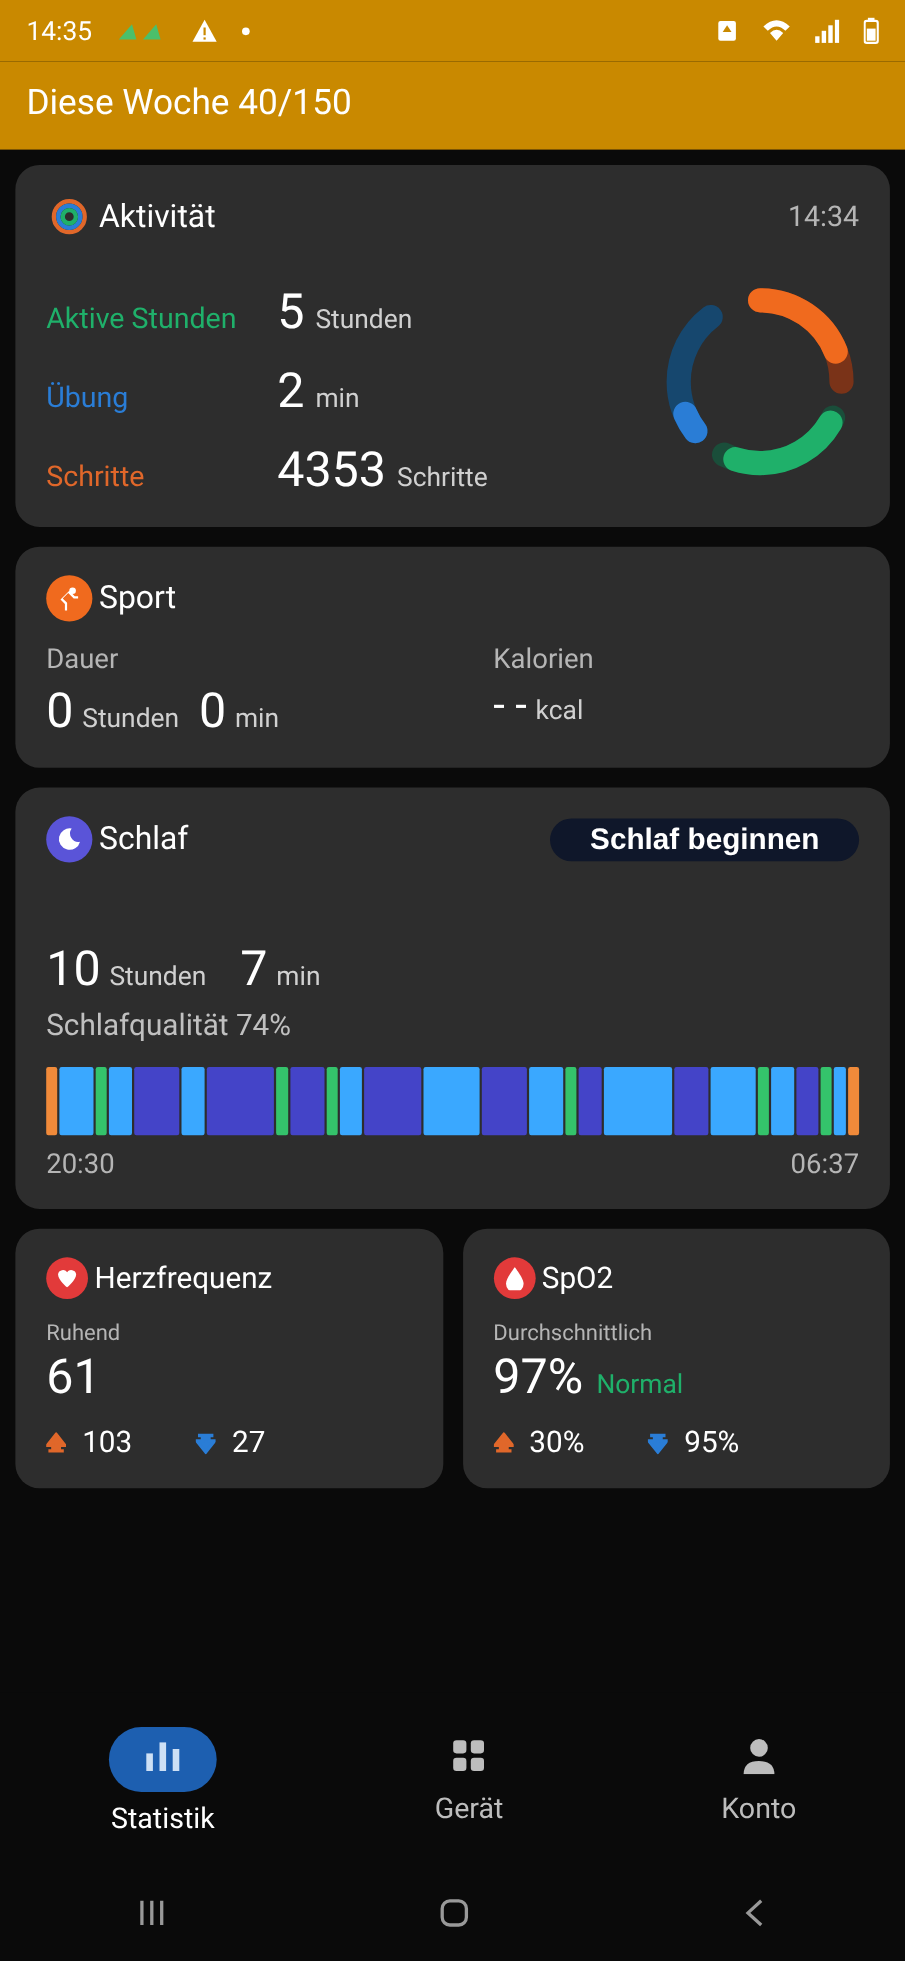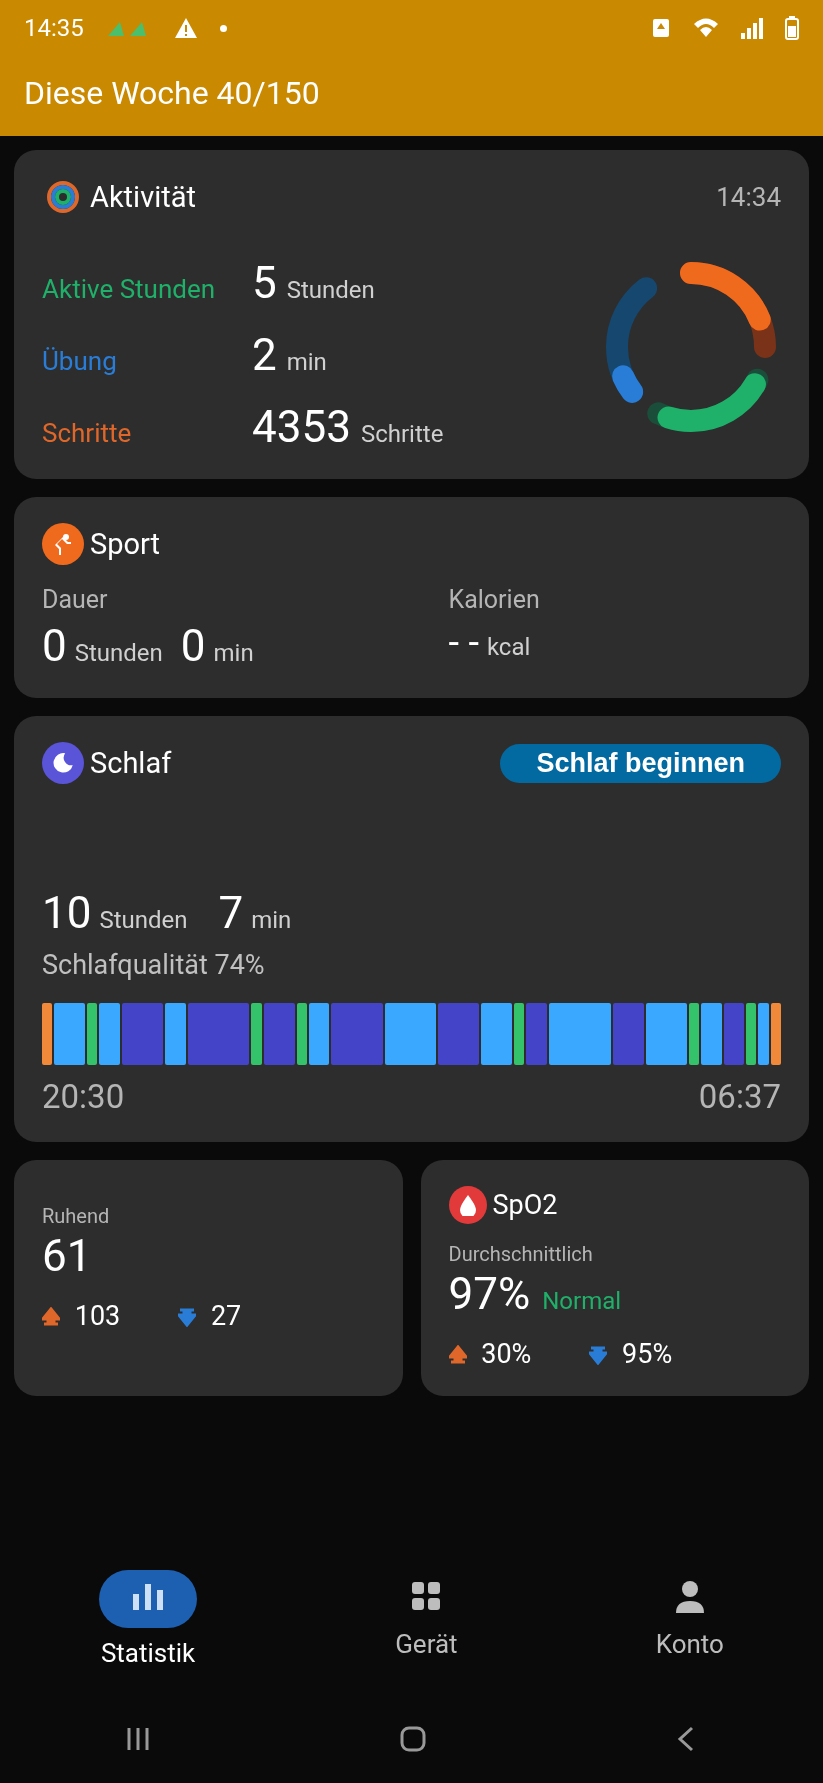--- a/index.html
+++ b/index.html
@@ -59,33 +59,33 @@
   .c-orange{ color: #e0672a; }
   .ring svg { transform: rotate(-90deg); }
   
   .sport-body { display:flex; justify-content: space-between; }
   .sport-col .lbl { font-size: 25px; color: #b5b5b5; margin-bottom: 6px; }
   .sport-val { font-size: 44px; color:#fff; }
   .sport-unit { font-size:24px; color:#d0d0d0; margin-left:8px;}
   
   .sleep-header-row { display:flex; align-items:center; justify-content:space-between; }
   .sleep-btn {
-    background:#0369a1; color:#fff; font-size:27px; font-weight:600;
+    background:#0f172a; color:#fff; font-size:27px; font-weight:600;
     border-radius: 40px; padding: 4px 36px; border:none;
   }
-  .sleep-dur { margin-top: 103px; font-size:44px; color:#fff; }
+  .sleep-dur { margin-top: 70px; font-size:44px; color:#fff; }
   .sleep-dur .u { font-size:24px; color:#d0d0d0; margin: 0 20px 0 8px;}
   .sleep-quality { font-size:27px; color:#c0c0c0; margin-top:10px; }
   .sleep-barcode { margin-top: 22px; height: 62px; display:flex; width:100%; gap:2px;}
   .sb { border-radius:2px; }
   .sb-b { background:#3aa8ff;}
   .sb-d { background:#4444c8;}
   .sb-g { background:#34c36b;}
   .sb-o { background:#f08a3a;}
-  .sleep-times { display:flex; justify-content:space-between; font-size:33px; color:#b5b5b5; margin-top:12px;}
+  .sleep-times { display:flex; justify-content:space-between; font-size:25px; color:#b5b5b5; margin-top:12px;}
   
   .half-row { display:flex; gap:18px; }
   .half { flex:1; }
   .metric-lbl { font-size:20px; color:#b5b5b5; margin-top:18px;}
   .metric-val { font-size:44px; color:#fff; margin-top:2px;}
   .metric-status { font-size:24px; color:#1fb06a; margin-left:12px;}
   .hi-lo { display:flex; gap: 58px; margin-top:18px; font-size:27px;}
   .hi  { color:#e0672a; } .lo{ color:#2a7dd6; }
   .hi span, .lo span { color:#fff; margin-left:8px;}
   
@@ -263,20 +263,28 @@
         <div class="sb sb-o" style="flex:1"></div>
     </div>
     <div class="sleep-times">
       <span>20:30</span>
       <span>06:37</span>
     </div>
   </div>
 
   <div class="half-row">
     <div class="card half">
+      <div class="card-title-group">
+        <span class="icon-circle" style="background:#e23a3a;width:38px;height:38px;">
+          <svg width="22" height="22" viewBox="0 0 24 24">
+              <path d="M12 21 C12 21 3 14 3 8 A5 5 0 0 1 12 6 A5 5 0 0 1 21 8 C21 14 12 21 12 21 Z" fill="#fff"></path>
+            </svg>
+        </span>
+        <span class="card-title" style="font-size:27px;">Herzfrequenz</span>
+      </div>
       <div class="metric-lbl">Ruhend</div>
       <div class="metric-val">61</div>
       <div class="hi-lo">
         <div class="hi">
           <svg width="18" height="20" viewBox="0 0 18 20" style="vertical-align:-2px;">
               <path d="M9 2 L17 12 L12 12 L12 14 L6 14 L6 12 L1 12 Z M2 17 L16 17" stroke="#e0672a" stroke-width="3" fill="#e0672a"></path>
             </svg>
           <span>103</span>
         </div>
         <div class="lo">

